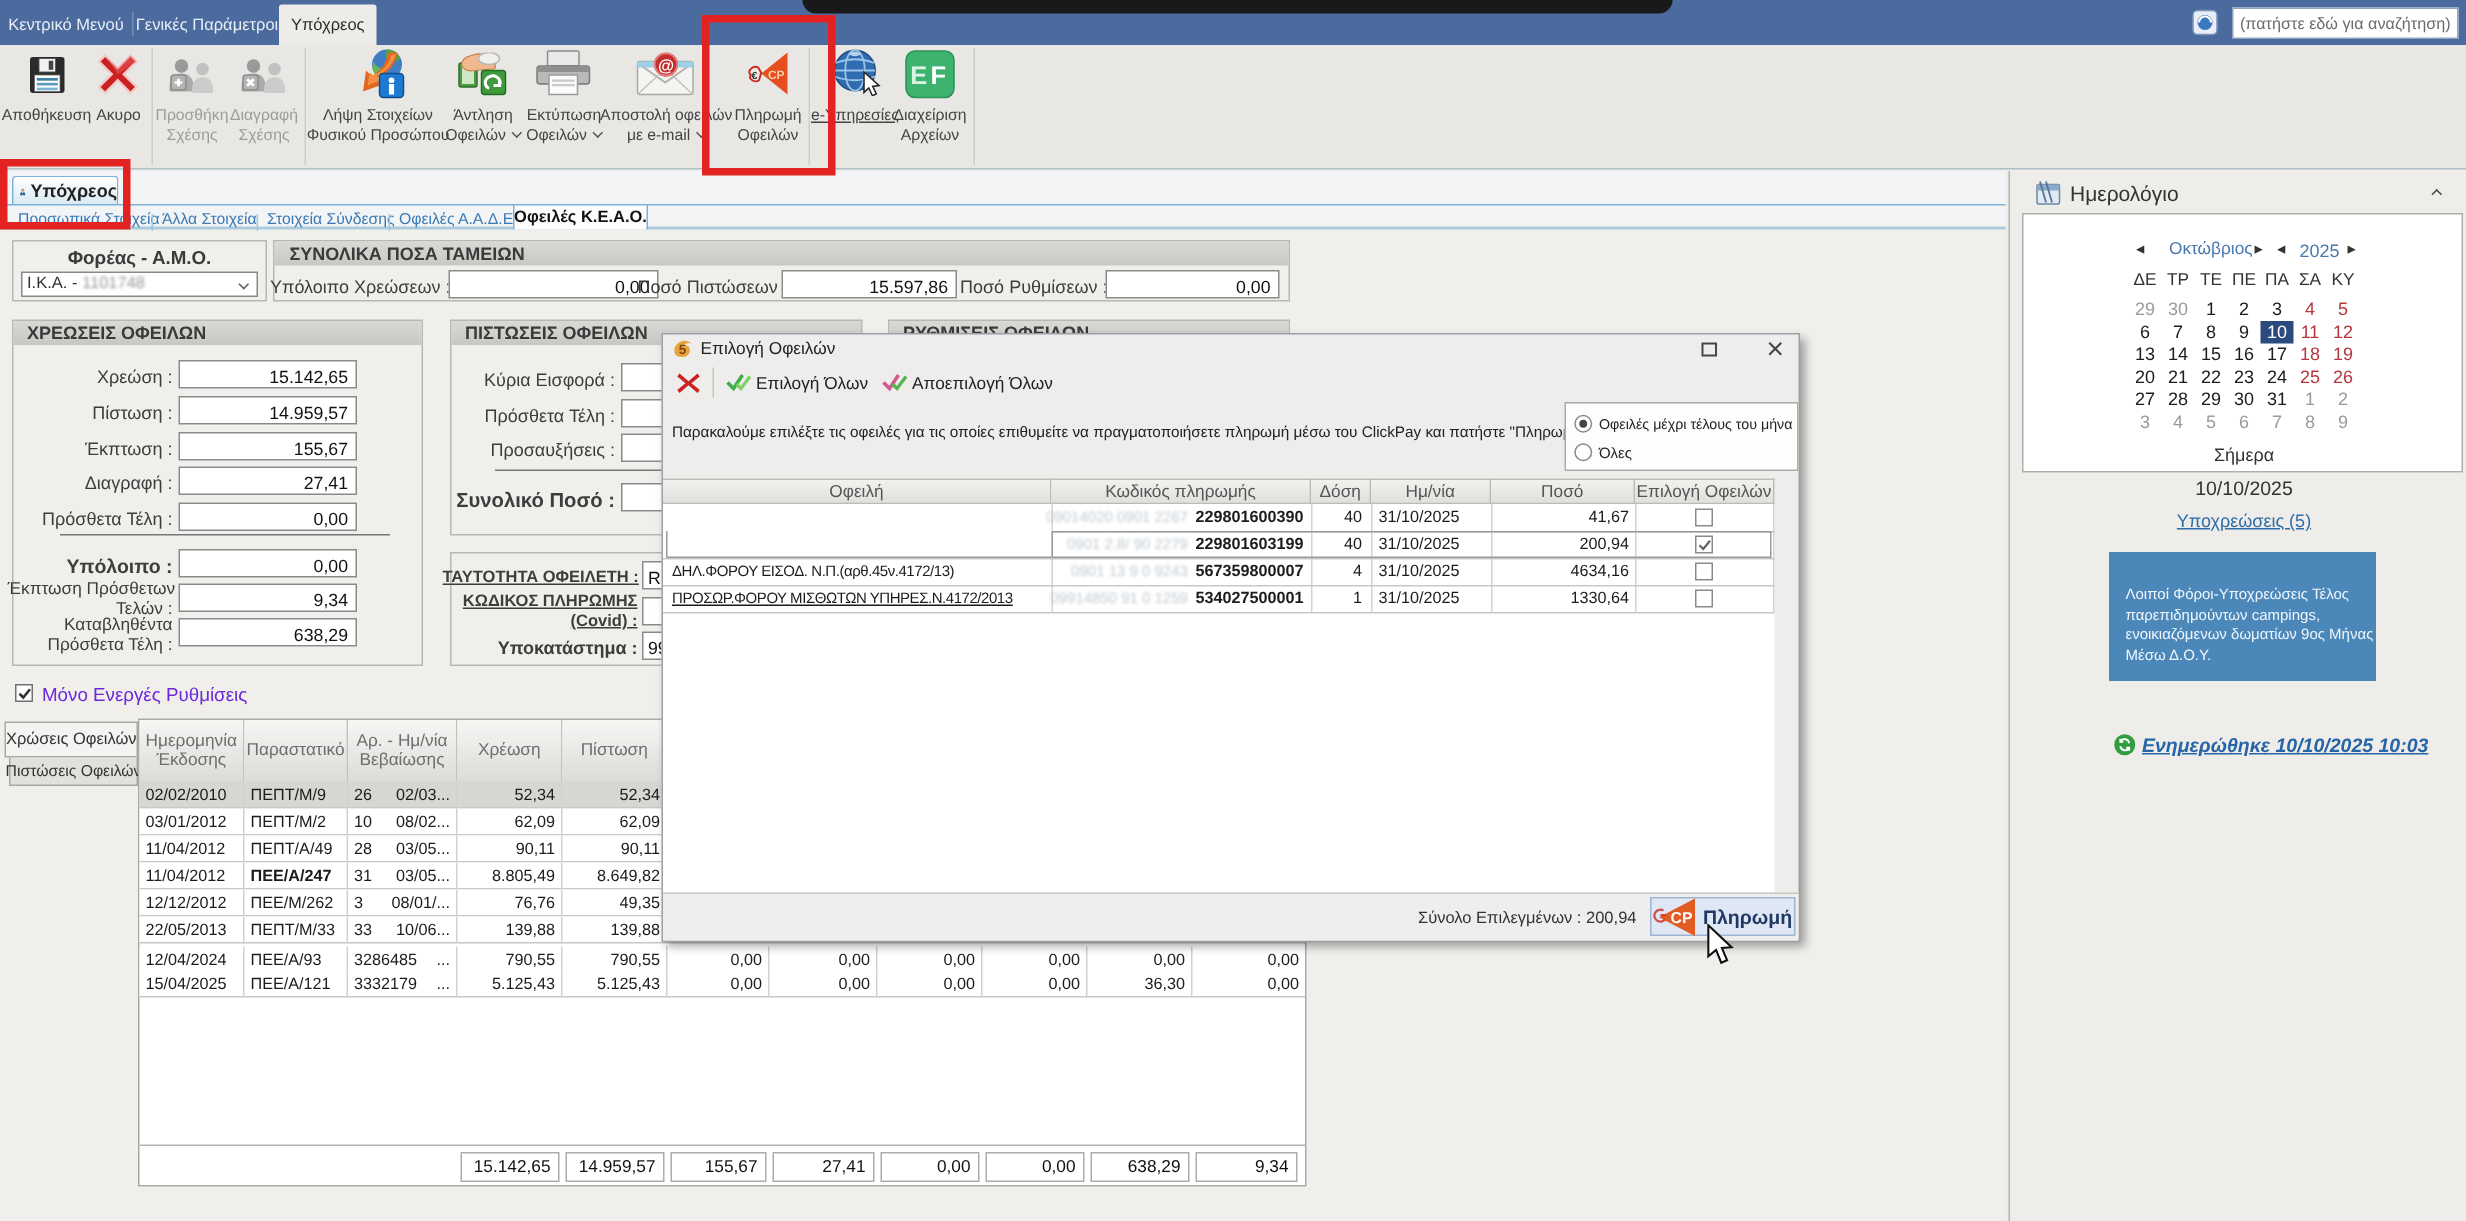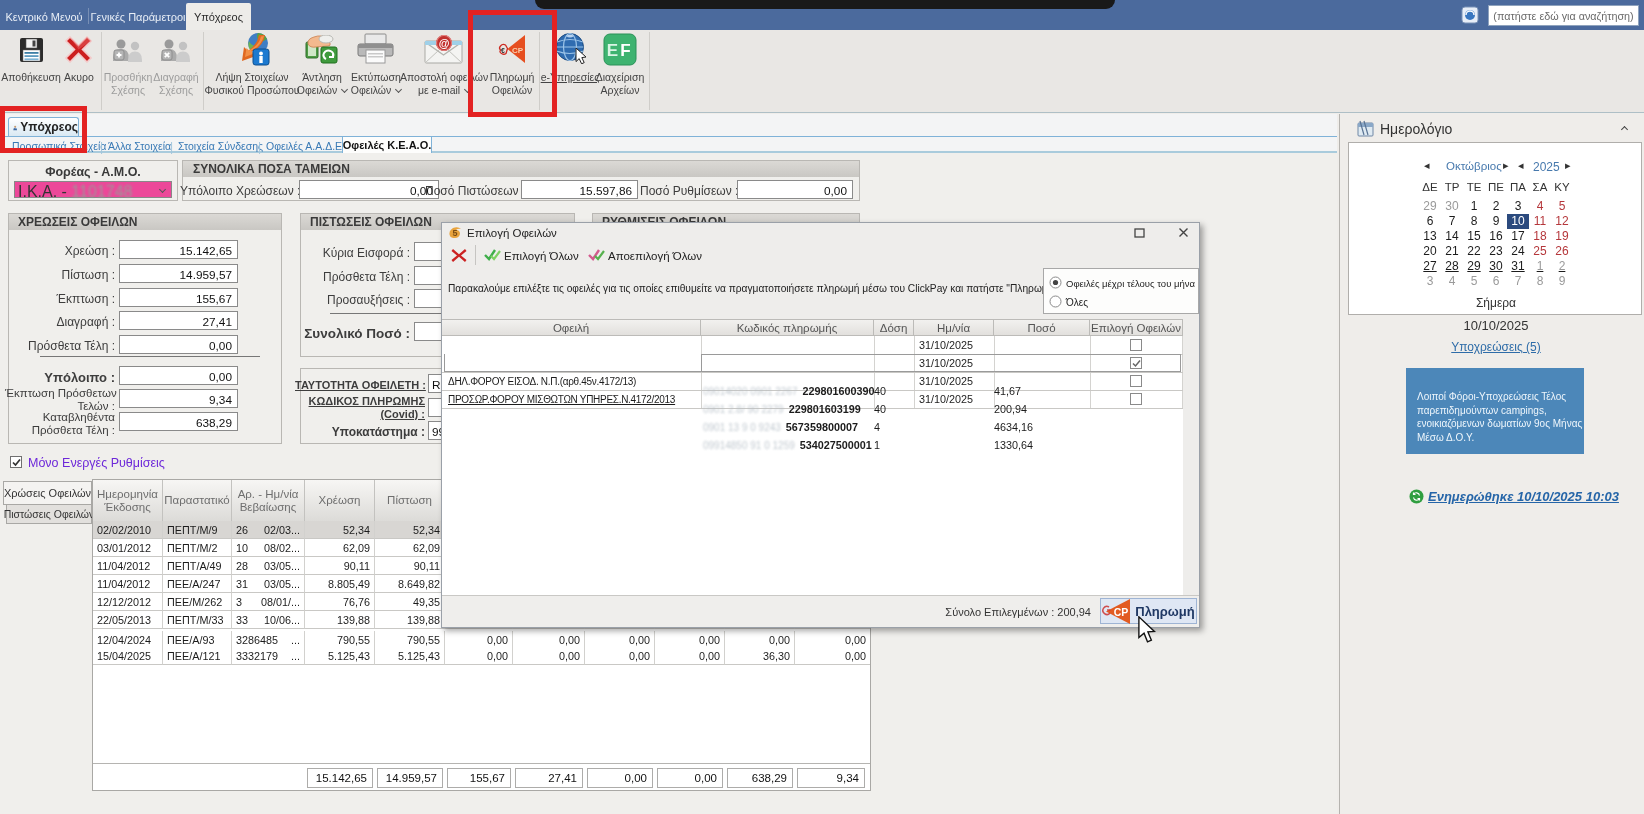--- a/index.html
+++ b/index.html
@@ -36,21 +36,21 @@
 .grow { position:absolute; left:93px; width:777px; height:18px; display:flex; font-size:10.8px; color:#1c1c1c; background:#fff; }
 .gc { border-right:1px solid #d2d1ce; border-bottom:1px solid #c9c8c5; display:flex; align-items:center; padding:0 4px; flex:none; white-space:nowrap; overflow:hidden; }
 .gnum { justify-content:flex-end; }
 .gsplit { justify-content:space-between; }
 .calrow { left:1419px; width:154px; height:15px; display:flex; font-size:12px; color:#1c1c1c; }
 .calrow span { width:22px; text-align:center; flex:none; }
 .co { color:#9a9a9a; } .cw { color:#b5373b; }
 .csel { background:#2b4a7e; color:#fff; }
 .dhead { height:17px; background:linear-gradient(#f2f1ef,#e2e0dd); border:1px solid #bcbbb8; border-left:none; color:#555; font-size:11.5px; display:flex; align-items:center; justify-content:center; }
 .dcell { position:absolute; font-size:10.8px; color:#1c1c1c; display:flex; align-items:center; height:18px; white-space:nowrap; }
-.dnum { justify-content:flex-start;margin-top:46px; }
+.dnum { justify-content:flex-end; }
 .vline { position:absolute; width:1px; background:#d4d3d0; }
 .hline { position:absolute; height:1px; background:#c9c8c5; }
 .blur1 { color:#b6bfc7; filter:blur(1px); opacity:0.85; margin-right:5px; font-size:10px; }
 .dchk { position:absolute; width:12px; height:12px; background:#fff; border:1px solid #8a8a8a; }
 </style>
 </head>
 <body>
 <div id="app">
   <div class="abs" id="topbar"></div>
   <div class="abs" id="blackpill"></div>
@@ -186,21 +186,21 @@
   <div class="abs ssep" style="left:170px;top:140px;">|</div>
   <div class="abs stab" style="left:178px;top:140px;">Στοιχεία Σύνδεσης</div>
   <div class="abs ssep" style="left:258px;top:140px;">|</div>
   <div class="abs stab" style="left:266px;top:140px;">Οφειλές Α.Α.Δ.Ε.</div>
 
   <div class="abs" style="left:342px;top:136px;width:90px;height:17px;background:#fdfdfc;border:1px solid #7fb2d8;border-bottom:none;display:flex;align-items:center;justify-content:center;font-size:11px;font-weight:bold;color:#111;white-space:nowrap;">Οφειλές Κ.Ε.Α.Ο.</div>
 
   <div class="abs grp" style="left:8px;top:160px;width:170px;height:41px;">
     <div style="font-weight:bold;font-size:12.5px;color:#3a3a3a;text-align:center;margin-top:4px;">Φορέας - Α.Μ.Ο.</div>
   </div>
-  <div class="abs" style="left:14px;top:181px;width:158px;height:17px;background:#ec4899;border:1px solid #888;font-size:16px;color:#333;padding:1px 0 0 3px;">Ι.Κ.Α. - <span style="color:#999;filter:blur(1px);">1101748</span>
+  <div class="abs" style="left:14px;top:181px;width:158px;height:17px;background:#ffffff;border:1px solid #888;font-size:11px;color:#333;padding:1px 0 0 3px;">Ι.Κ.Α. - <span style="color:#999;filter:blur(1px);">1101748</span>
     <span class="chev" style="position:absolute;right:6px;top:5px;border-color:#555;"></span></div>
 
   <div class="abs grp" style="left:182px;top:160px;width:678px;height:41px;"></div>
   <div class="abs grph" style="left:183px;top:161px;width:676px;height:16px;padding-left:10px;">ΣΥΝΟΛΙΚΑ ΠΟΣΑ ΤΑΜΕΙΩΝ</div>
   <div class="abs lb" style="left:180px;top:184px;width:113px;font-size:12px;">Υπόλοιπο Χρεώσεων :</div>
   <div class="abs inp" style="left:299px;top:180px;width:140px;height:19px;">0,00</div>
   <div class="abs lb" style="left:425px;top:184px;width:88px;font-size:12px;">Ποσό Πιστώσεων :</div>
   <div class="abs inp" style="left:521px;top:180px;width:117px;height:19px;">15.597,86</div>
   <div class="abs lb" style="left:640px;top:184px;width:89px;font-size:12px;">Ποσό Ρυθμίσεων :</div>
   <div class="abs inp" style="left:737px;top:180px;width:116px;height:19px;">0,00</div>
@@ -313,21 +313,21 @@
       <span class="gc gnum" style="width:70px;">90,11</span>
       <span class="gc" style="width:68px;"></span>
       <span class="gc" style="width:72px;"></span>
       <span class="gc" style="width:70px;"></span>
       <span class="gc" style="width:70px;"></span>
       <span class="gc" style="width:70px;"></span>
       <span class="gc" style="width:75px;border-right:none;"></span>
     </div>
   <div class="grow" style="top:575px;">
       <span class="gc" style="width:70px;">11/04/2012</span>
-      <span class="gc" style="width:69px;">ΠΕΕ/Α/247</span>
+      <span class="gc" style="width:69px;font-weight:bold;">ΠΕΕ/Α/247</span>
       <span class="gc gsplit" style="width:73px;">
         <span>31</span>
         <span>03/05...</span>
       </span>
       <span class="gc gnum" style="width:70px;">8.805,49</span>
       <span class="gc gnum" style="width:70px;">8.649,82</span>
       <span class="gc" style="width:68px;"></span>
       <span class="gc" style="width:72px;"></span>
       <span class="gc" style="width:70px;"></span>
       <span class="gc" style="width:70px;"></span>
@@ -463,21 +463,21 @@
     </div>
   <div class="abs calrow" style="top:244px;">
       <span>20</span>
       <span>21</span>
       <span>22</span>
       <span>23</span>
       <span>24</span>
       <span class="cw">25</span>
       <span class="cw">26</span>
     </div>
-  <div class="abs calrow" style="top:259px;text-decoration:underline;">
+  <div class="abs calrow" style="top:259px;">
       <span>27</span>
       <span>28</span>
       <span>29</span>
       <span>30</span>
       <span>31</span>
       <span class="co">1</span>
       <span class="co">2</span>
     </div>
   <div class="abs calrow" style="top:274px;">
       <span class="co">3</span>

